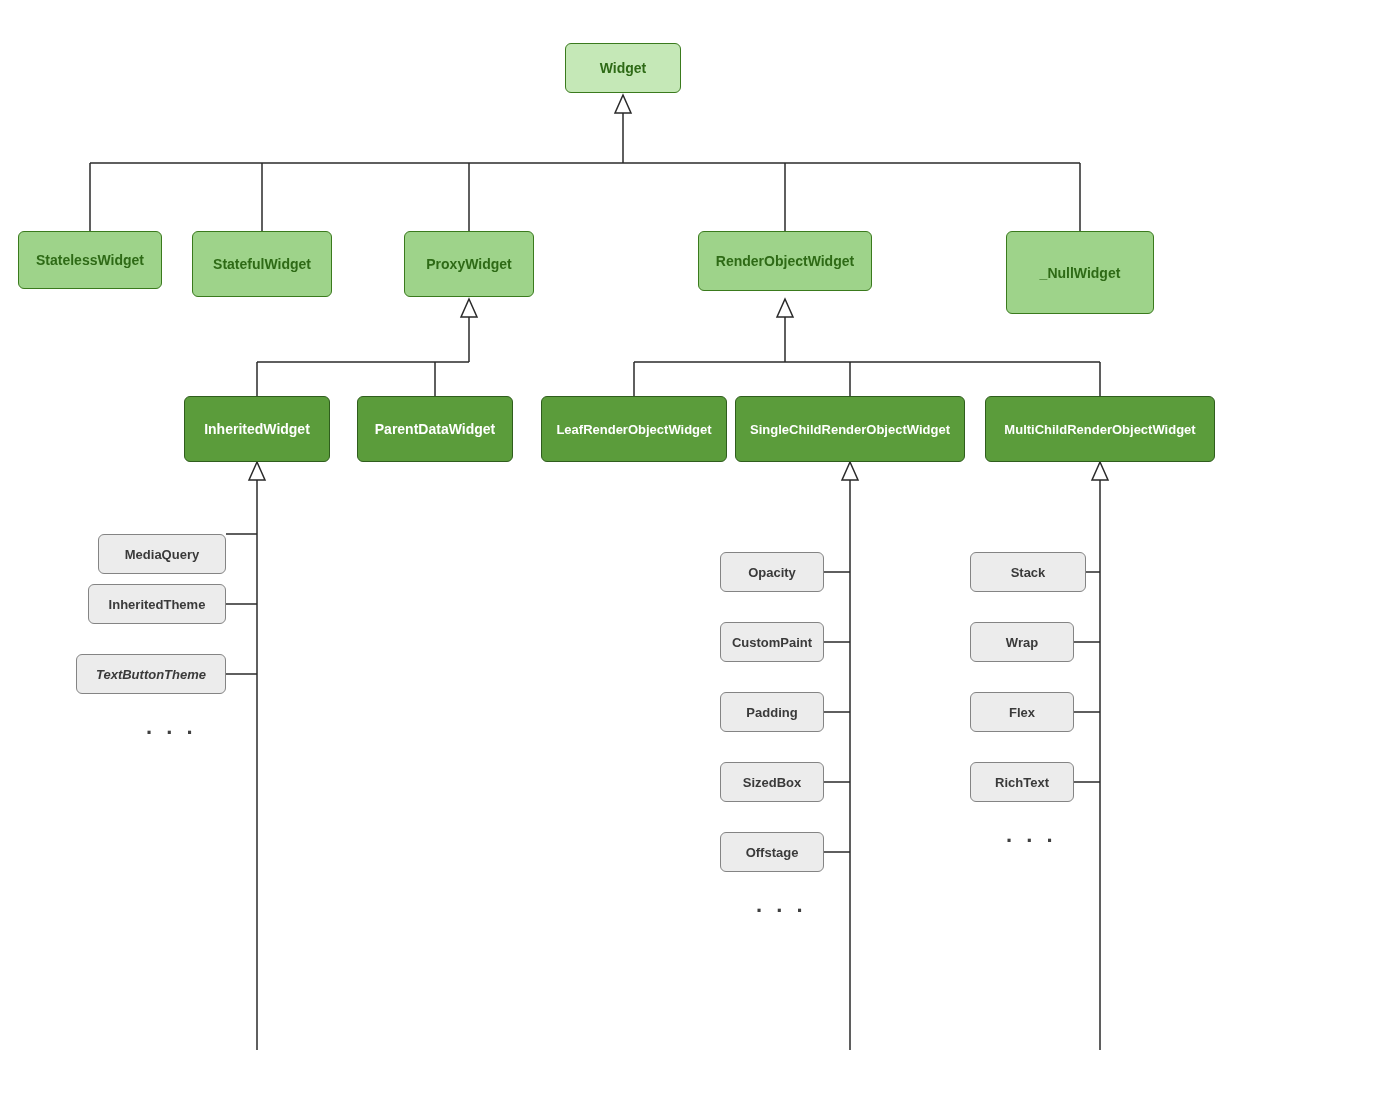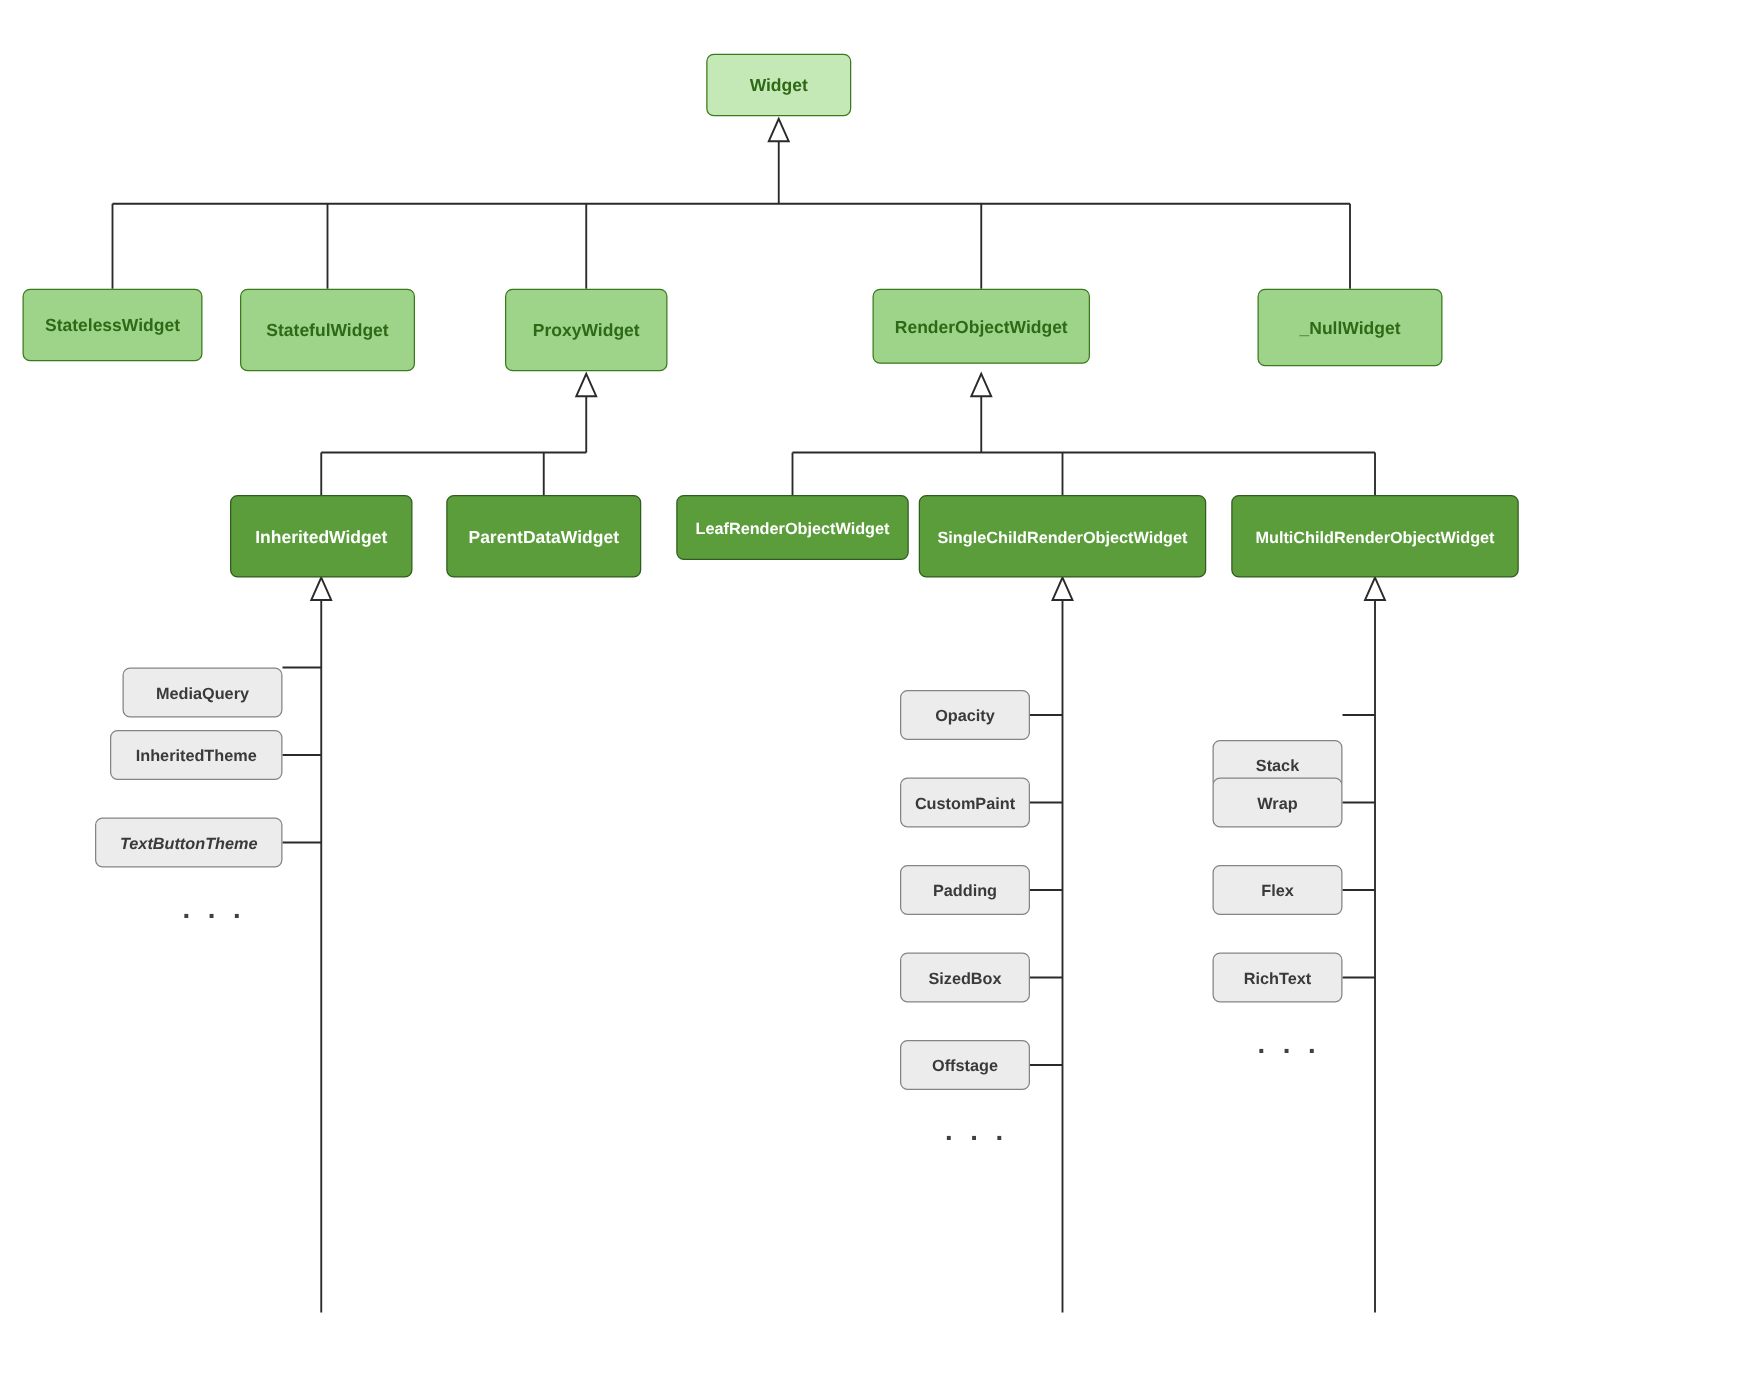--- a/index.html
+++ b/index.html
@@ -123,41 +123,41 @@
 <div class="node root" style="left:565px; top:43px; width:116px; height:50px;">Widget</div>
 
 <div class="node tier1" style="left:18px; top:231px; width:144px; height:58px;">StatelessWidget</div>
 
 <div class="node tier1" style="left:192px; top:231px; width:140px; height:66px;">StatefulWidget</div>
 
 <div class="node tier1" style="left:404px; top:231px; width:130px; height:66px;">ProxyWidget</div>
 
 <div class="node tier1" style="left:698px; top:231px; width:174px; height:60px;">RenderObjectWidget</div>
 
-<div class="node tier1" style="left:1006px; top:231px; width:148px; height:62px;">_NullWidget</div>
+<div class="node tier1" style="left:1006px; top:231px; width:148px; height:83px;">_NullWidget</div>
 
 <div class="node tier2" style="left:184px; top:396px; width:146px; height:66px;">InheritedWidget</div>
 
 <div class="node tier2" style="left:357px; top:396px; width:156px; height:66px;">ParentDataWidget</div>
 
-<div class="node tier2" style="left:541px; top:396px; width:186px; height:52px; font-size:13px;text-align:center;">LeafRenderObjectWidget</div>
+<div class="node tier2" style="left:541px; top:396px; width:186px; height:66px; font-size:13px;text-align:center;">LeafRenderObjectWidget</div>
 
 <div class="node tier2" style="left:735px; top:396px; width:230px; height:66px; font-size:13px;">SingleChildRenderObjectWidget</div>
 
 <div class="node tier2" style="left:985px; top:396px; width:230px; height:66px; font-size:13px;">MultiChildRenderObjectWidget</div>
 
 <div class="node leaf" style="left:98px; top:514px; width:128px; height:40px;margin-top:20px;">MediaQuery</div>
 <div class="node leaf" style="left:88px; top:584px; width:138px; height:40px;">InheritedTheme</div>
 <div class="node leaf" style="left:76px; top:654px; width:150px; height:40px;font-style:italic;">TextButtonTheme</div>
 <div class="ellipsis" style="left:146px; top:714px;">. . .</div>
 
 <div class="node leaf" style="left:720px; top:552px; width:104px; height:40px;">Opacity</div>
 <div class="node leaf" style="left:720px; top:622px; width:104px; height:40px;">CustomPaint</div>
 <div class="node leaf" style="left:720px; top:692px; width:104px; height:40px;">Padding</div>
 <div class="node leaf" style="left:720px; top:762px; width:104px; height:40px;">SizedBox</div>
 <div class="node leaf" style="left:720px; top:832px; width:104px; height:40px;">Offstage</div>
 <div class="ellipsis" style="left:756px; top:892px;">. . .</div>
 
-<div class="node leaf" style="left:970px; top:552px; width:104px; height:40px;margin-top:40px;">Stack</div>
+<div class="node leaf" style="left:970px; top:552px; width:116px; height:40px;">Stack</div>
 <div class="node leaf" style="left:970px; top:622px; width:104px; height:40px;">Wrap</div>
 <div class="node leaf" style="left:970px; top:692px; width:104px; height:40px;">Flex</div>
 <div class="node leaf" style="left:970px; top:762px; width:104px; height:40px;text-align:center;">RichText</div>
 <div class="ellipsis" style="left:1006px; top:822px;">. . .</div>
 
 </body></html>

